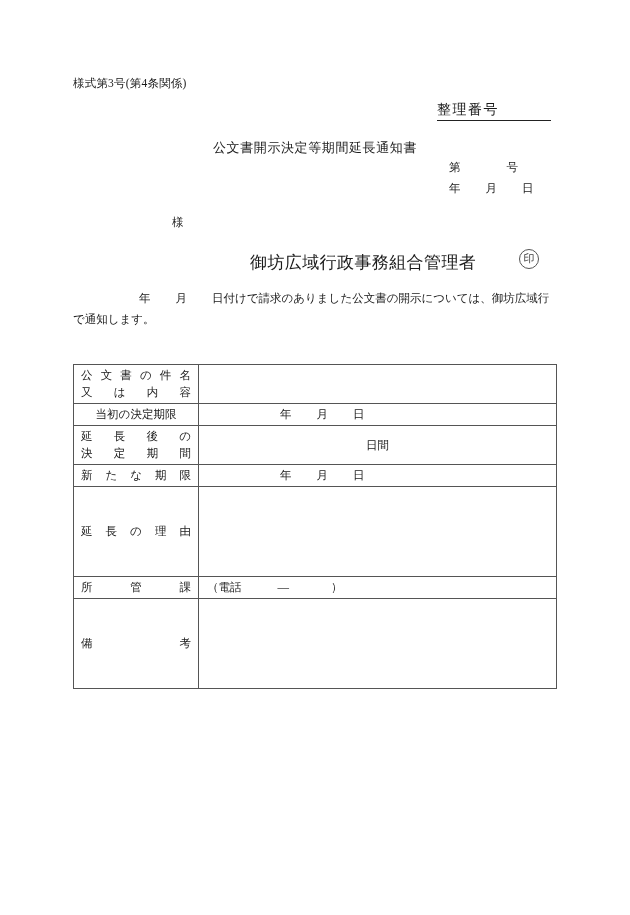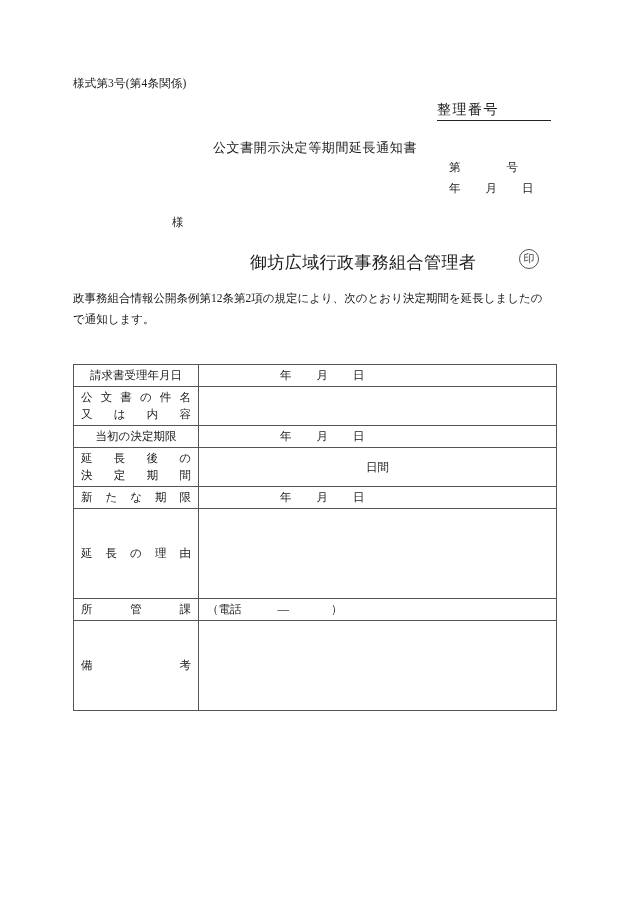--- a/index.html
+++ b/index.html
@@ -215,34 +215,28 @@
   <div class="issue-date">
     <span>年</span><span class="gap-mid"></span><span>月</span><span class="gap-mid"></span><span>日</span>
   </div>
 
   <div class="addressee">様</div>
 
   <div class="issuer">御坊広域行政事務組合管理者</div>
   <div class="issuer-seal">印</div>
 
   <div class="body-text">
-    <div class="line">政事務組合情報公開条例第12条第2項の規定により、次のとおり決定期間を延長しましたの</div>
+    <div class="line">
+      <span class="indent"></span><span>年</span><span class="gap-mid"></span><span>月</span><span class="gap-mid"></span><span>日付けで請求のありました公文書の開示については、御坊広域行</span>
+    </div>
     <div class="line">で通知します。</div>
   </div>
 
   <table class="form-table">
     <tbody>
-      <tr class="r-date">
-        <td class="label">
-          <span class="lbl-plain">請求書受理年月日</span>
-        </td>
-        <td class="value">
-          <span class="date-slot"><span>年</span><span class="gap-mid"></span><span>月</span><span class="gap-mid"></span><span>日</span></span>
-        </td>
-      </tr>
 
       <tr class="r-subject">
         <td class="label">
           <span class="lbl-spread">公文書の件名</span>
           <span class="lbl-spread">又は内容</span>
         </td>
         <td class="value"></td>
       </tr>
 
       <tr class="r-orig">

